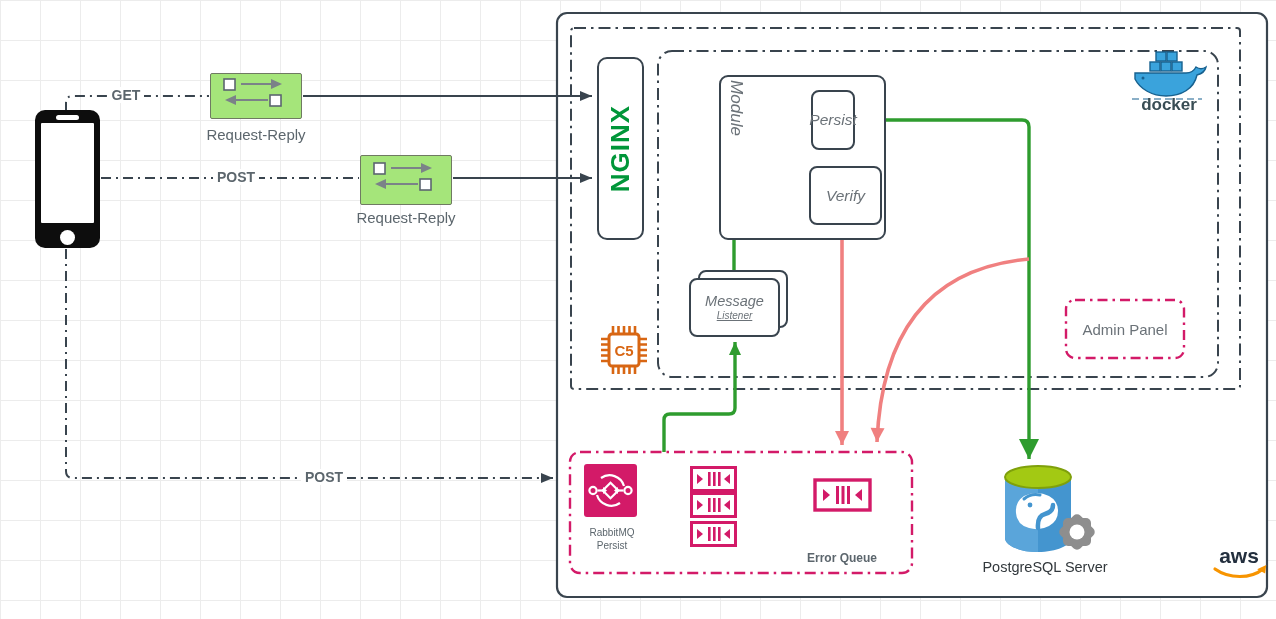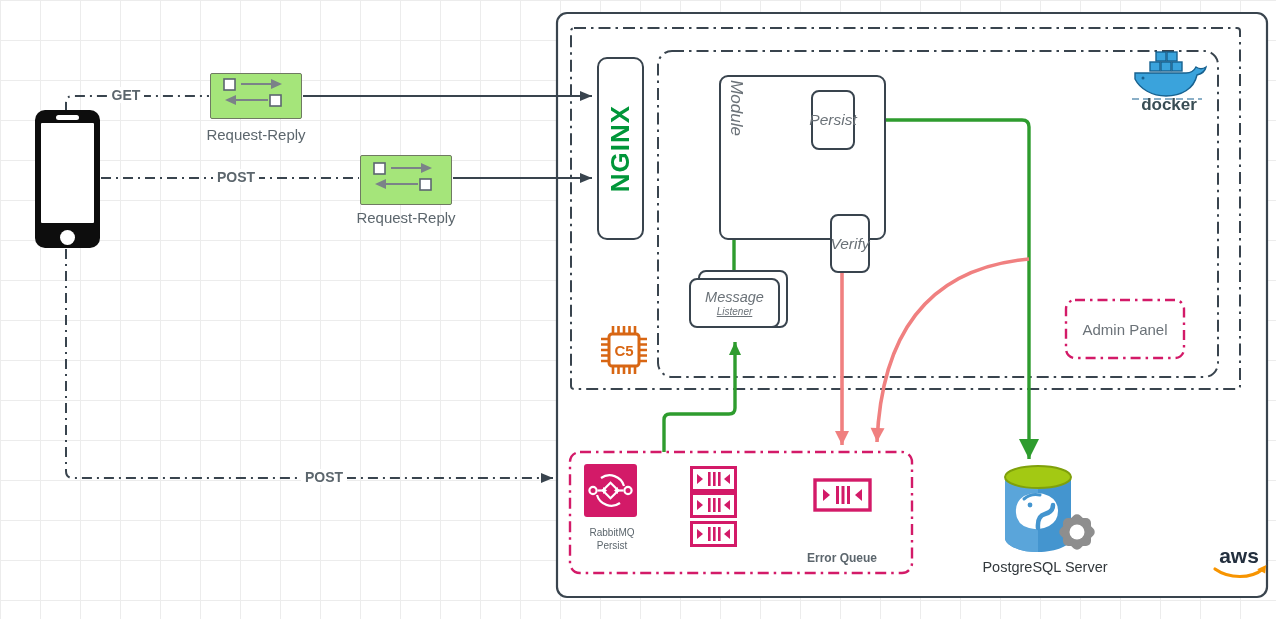--- a/index.html
+++ b/index.html
@@ -108,26 +108,26 @@
     <span class="nginx-text">NGINX</span>
   </div>
 
   <div class="node" style="left:719px;top:75px;width:167px;height:165px;border-radius:9px;"></div>
   <div class="abs flexc" style="left:706px;top:80px;width:60px;height:56px;">
     <span class="module-text ital">Module</span>
   </div>
   <div class="node flexc" style="left:811px;top:90px;width:44px;height:60px;border-radius:8px;">
     <span class="ital" style="font-size:15.5px;">Persist</span>
   </div>
-  <div class="node flexc" style="left:830px;top:166px;width:40px;height:59px;border-radius:8px;margin-top:48px;">
+  <div class="node flexc" style="left:809px;top:166px;width:73px;height:59px;border-radius:8px;">
     <span class="ital" style="font-size:15.5px;">Verify</span>
   </div>
 
   <div class="node" style="left:698px;top:270px;width:90px;height:58px;border-radius:8px;"></div>
-  <div class="node flexc" style="left:689px;top:278px;width:91px;height:50px;border-radius:8px;flex-direction:column;">
+  <div class="node flexc" style="left:689px;top:278px;width:91px;height:59px;border-radius:8px;flex-direction:column;">
     <span class="ital" style="font-size:14.5px;line-height:1.25;">Message</span>
     <span class="ital" style="font-size:10px;line-height:1.25;text-decoration:underline;">Listener</span>
   </div>
 
   <svg class="abs" style="left:598px;top:323px;" width="52" height="54" viewBox="0 0 52 54">
     <g stroke="#d86613" stroke-width="2.6">
       <path d="M15,3 V11 M20.5,3 V11 M26,3 V11 M31.5,3 V11 M37,3 V11"></path>
       <path d="M15,43 V51 M20.5,43 V51 M26,43 V51 M31.5,43 V51 M37,43 V51"></path>
       <path d="M3,16 H11 M3,21.5 H11 M3,27 H11 M3,32.5 H11 M3,38 H11"></path>
       <path d="M41,16 H49 M41,21.5 H49 M41,27 H49 M41,32.5 H49 M41,38 H49"></path>

